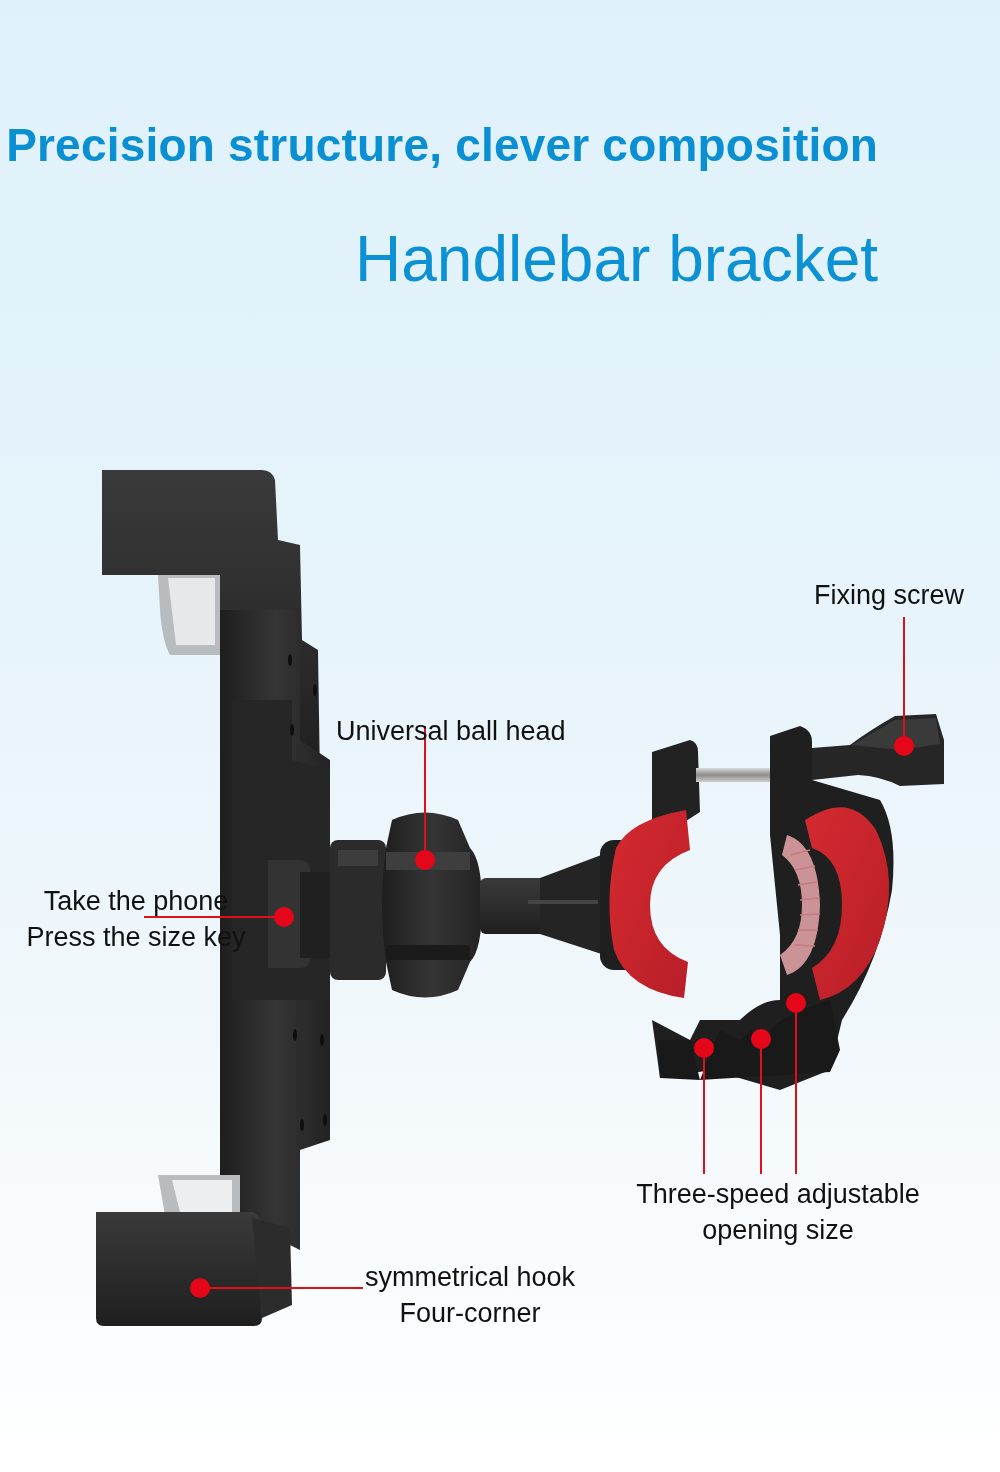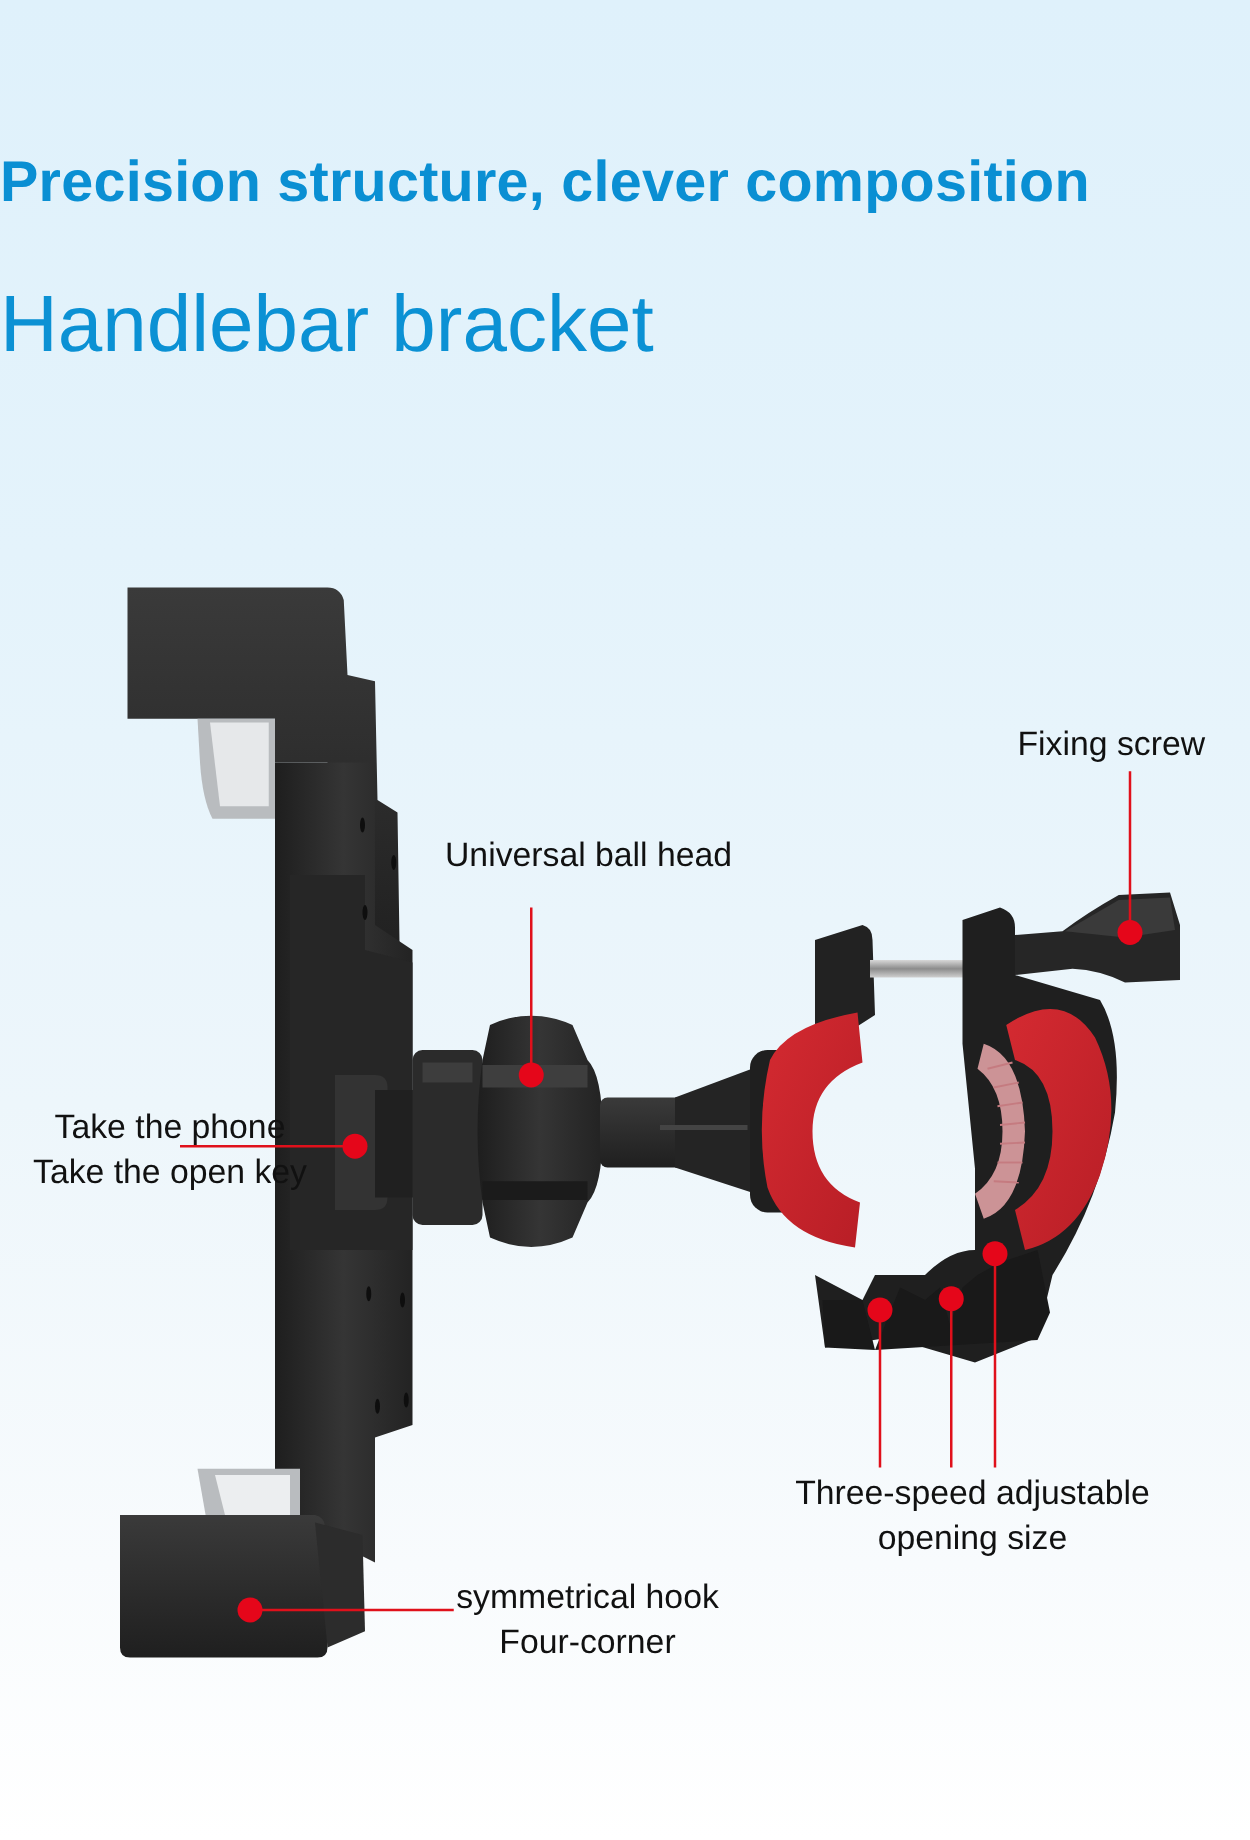--- a/index.html
+++ b/index.html
@@ -2,21 +2,21 @@
 <html><head>
 <meta charset="utf-8">
 <style>
   html, body { margin: 0; padding: 0; }
   body {
     width: 1000px; height: 1472px; position: relative; overflow: hidden;
     background: linear-gradient(180deg, #dff1fb 0%, #e4f3fb 30%, #edf6fb 60%, #f8fbfd 85%, #ffffff 100%);
     font-family: "Liberation Sans", sans-serif;
   }
   .headline {
-    position: absolute; left: 0; width: 878px; text-align: left;
+    position: absolute; left: 0; width: 878px; text-align: right;
     color: #0a8fd3; margin: 0;
   }
   .headline.sub { top: 118px; font-size: 46px; font-weight: bold; letter-spacing: 0.2px; }
   .headline.main { top: 222px; font-size: 64px; font-weight: normal; color: #0b91d4; }
   .product { position: absolute; left: 0; top: 0; width: 1000px; height: 1472px; }
   .label {
     position: absolute; color: #111; font-size: 27px; line-height: 36px; white-space: nowrap; text-align: center;
   }
   .label.center { text-align: center; }
   .leader { position: absolute; background: #e0101b; }
@@ -133,27 +133,27 @@
 <div class="leader" style="left:795px;top:1003px;width:2px;height:171px;"></div>
 <div class="dot" style="left:796px;top:1003px;"></div>
 
 <div class="leader" style="left:200px;top:1287px;width:163px;height:2px;"></div>
 <div class="dot" style="left:200px;top:1288px;"></div>
 
 <div class="label" style="left:814px;top:577px;">
   <div>Fixing screw</div>
 </div>
 
-<div class="label" style="left:336px;top:666px;margin-left:20px;">
+<div class="label" style="left:336px;top:713px;">
   <div>Universal ball head</div>
 </div>
 
 <div class="label center" style="left:4px;top:883px;width:264px;">
   <div>Take the phone</div>
-  <div>Take the open key</div>
+  <div>Press the size key</div>
 </div>
 
 <div class="label center" style="left:617px;top:1176px;width:322px;">
   <div>Three-speed adjustable</div>
   <div>opening size</div>
 </div>
 
 <div class="label center" style="left:350px;top:1259px;width:240px;">
   <div>symmetrical hook</div>
   <div>Four-corner</div>

